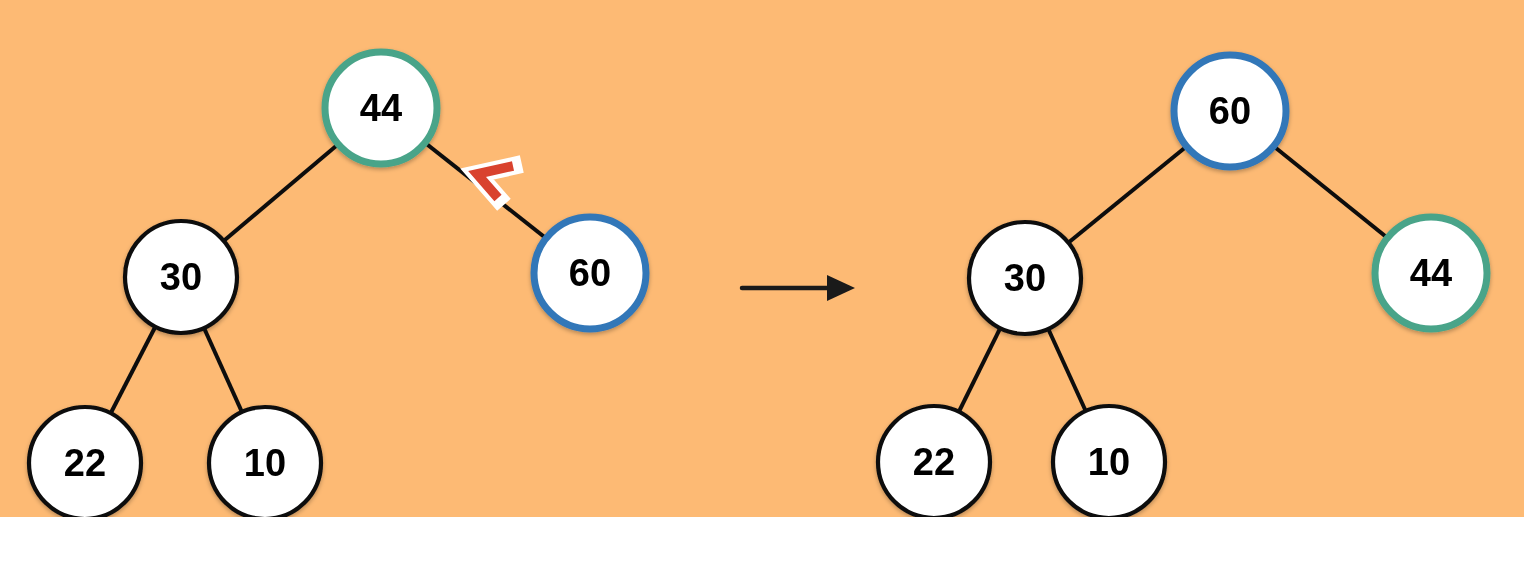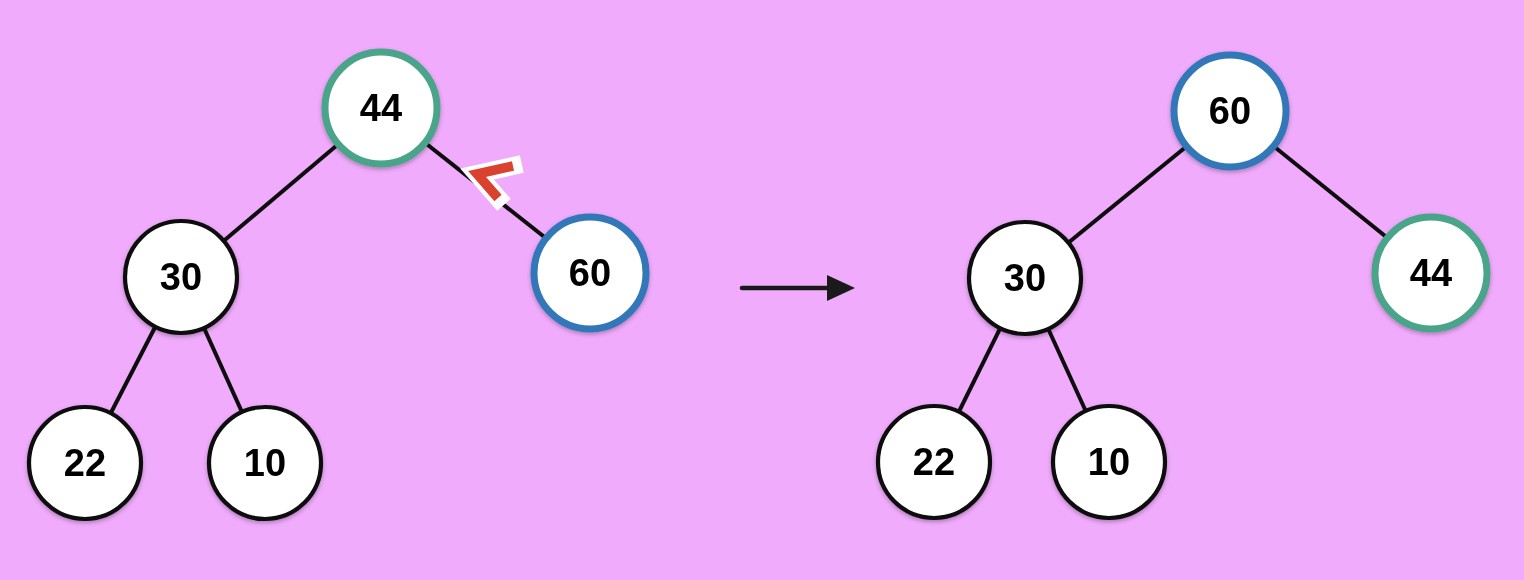--- a/index.html
+++ b/index.html
@@ -1,20 +1,20 @@
 <!DOCTYPE html>
 <html><head>
 <meta charset="utf-8">
 <style>
   html, body { margin: 0; padding: 0; background: #ffffff; }
   .canvas {
     position: relative;
     width: 1524px;
-    height: 580px;
-    background: #f0abfc;
+    height: 517px;
+    background: #fdba74;
     overflow: hidden;
   }
   svg { display: block; }
   .node-label {
     font-family: "Liberation Sans", sans-serif;
     font-weight: bold;
     font-size: 38px;
     fill: #000000;
   }
 </style>

